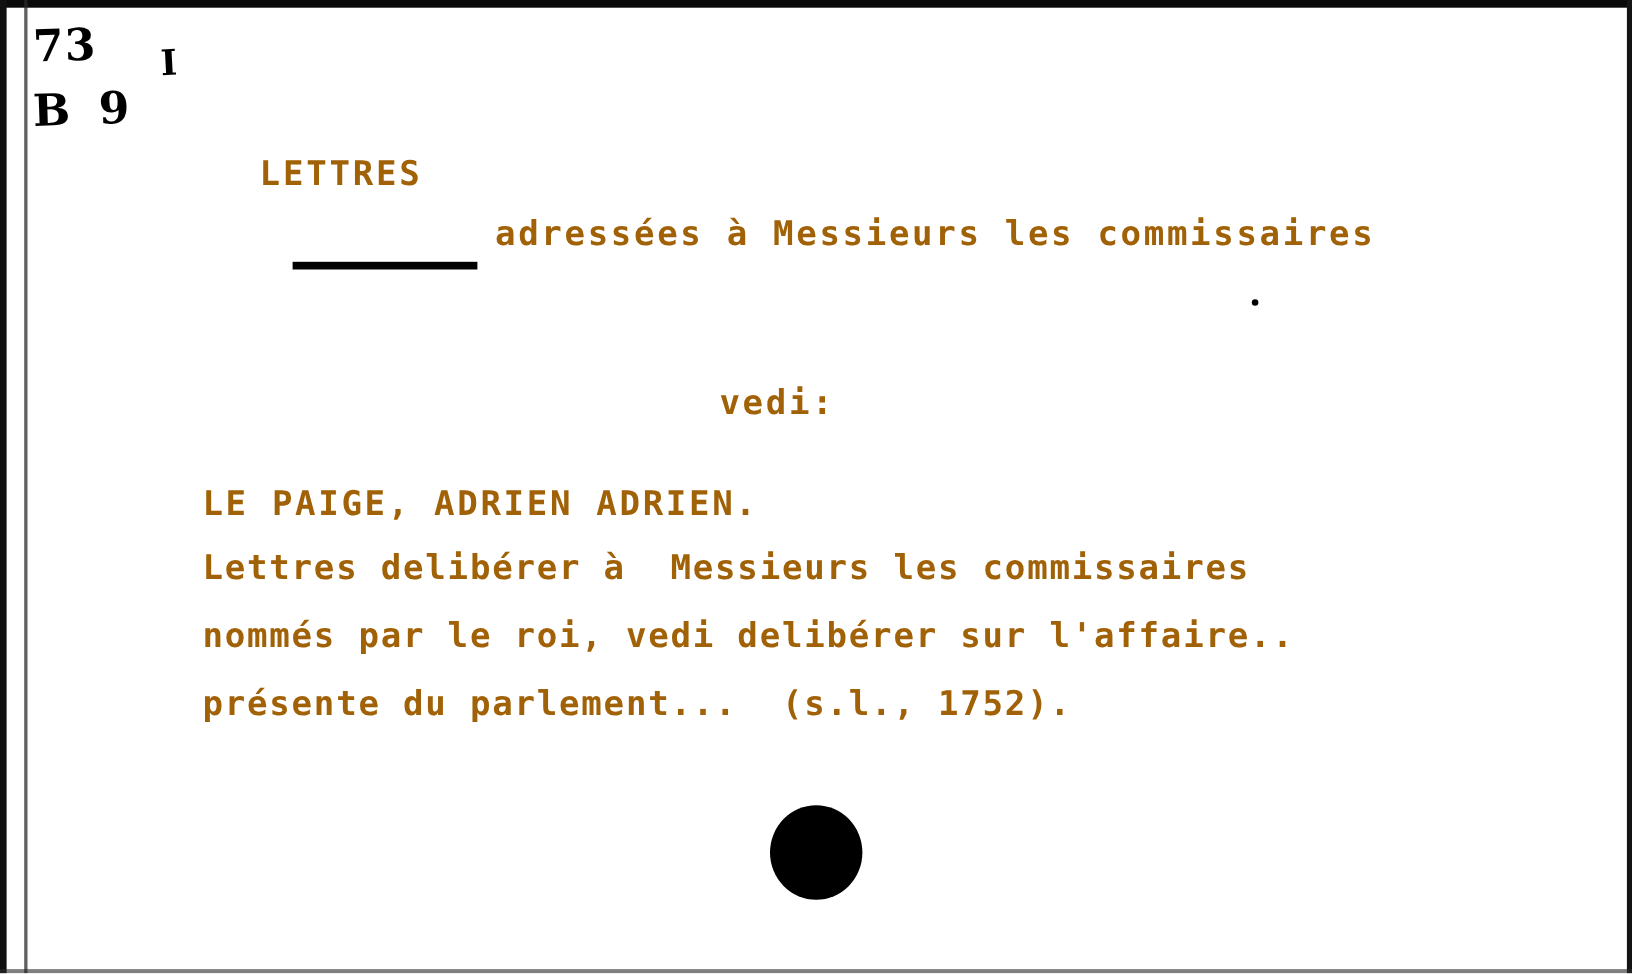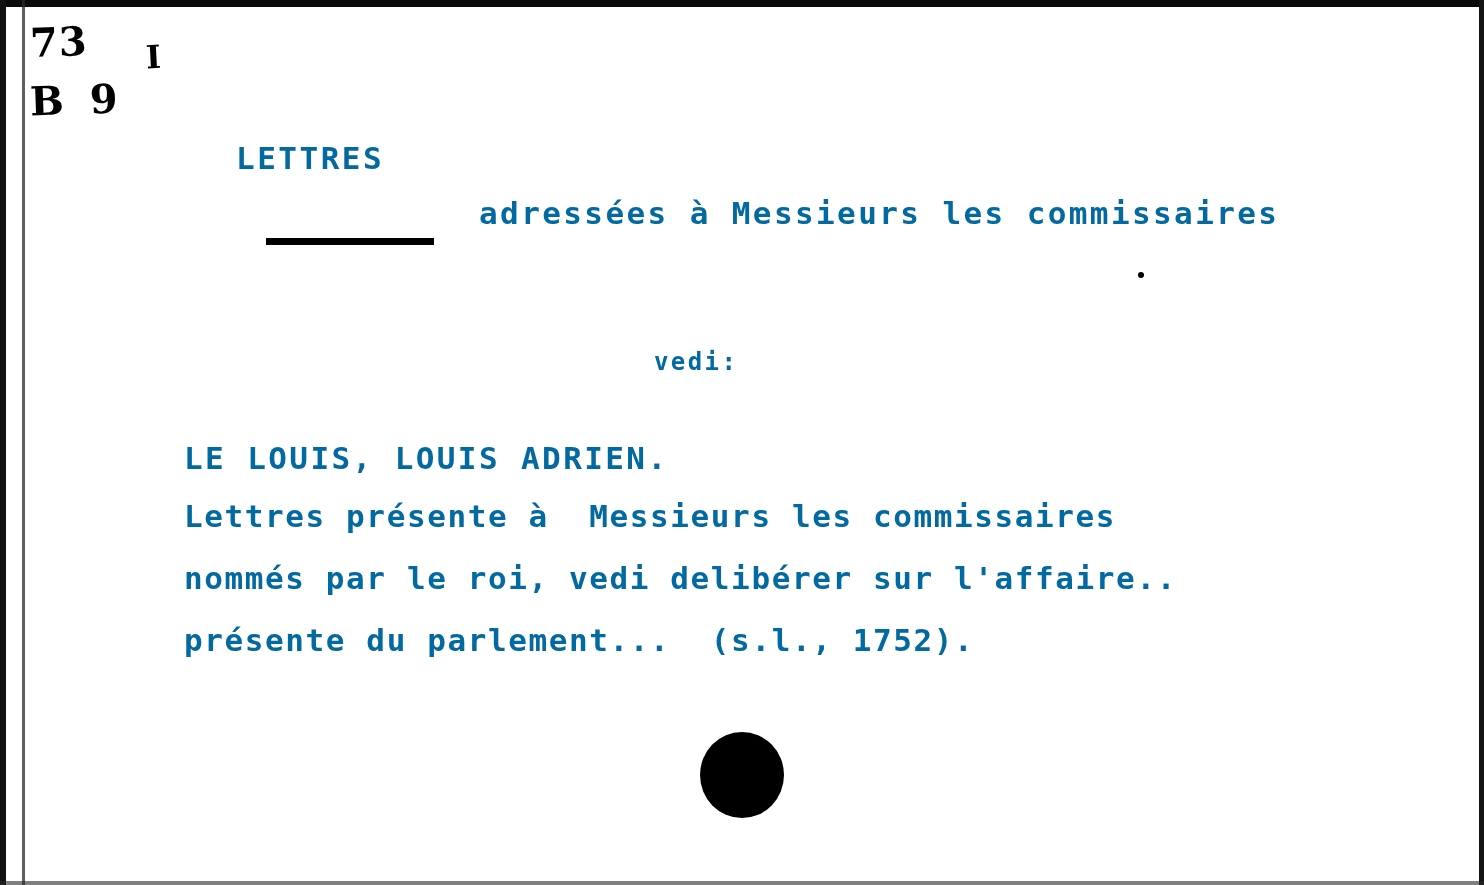--- a/index.html
+++ b/index.html
@@ -79,21 +79,21 @@
     font-size: 32px;
     font-weight: 700;
     transform: rotate(-3deg);
   }
 
   
   .tw {
     position: absolute;
     font-family: "DejaVu Sans Mono", monospace;
     font-weight: 700;
-    color: #0369a1;
+    color: #a16207;
     white-space: pre;
     letter-spacing: 1.2px;
     -webkit-font-smoothing: none;
   }
 
   #heading {
     left: 236px;
     top: 140px;
     font-size: 31px;
     letter-spacing: 2.5px;
@@ -104,32 +104,31 @@
     top: 238px;
     width: 168px;
     height: 7px;
     background: #000;
   }
   #line-sub1 {
     left: 450px;
     top: 195px;
     font-size: 31px;
     letter-spacing: 2.4px;
-    margin-left: 29px;
   }
   #line-sub2 {
     left: 186px;
     top: 260px;
     font-size: 31px;
     letter-spacing: 2.4px;
   }
   #line-vedi {
     left: 654px;
     top: 348px;
-    font-size: 24px;
+    font-size: 31px;
     letter-spacing: 2.4px;
   }
   #line-author {
     left: 184px;
     top: 440px;
     font-size: 31px;
     letter-spacing: 2.4px;
   }
   #line-t1 {
     left: 184px;
@@ -188,23 +187,23 @@
 
   <div class="tw" id="heading">LETTRES</div>
 
   <div id="rule"></div>
 
   <div class="tw" id="line-sub1">adressées à Messieurs les commissaires</div>
 
 
   <div class="tw" id="line-vedi">vedi:</div>
 
-  <div class="tw" id="line-author">LE LOUIS, LOUIS ADRIEN.</div>
-
-  <div class="tw" id="line-t1">Lettres présente à  Messieurs les commissaires</div>
+  <div class="tw" id="line-author">LE PAIGE, ADRIEN ADRIEN.</div>
+
+  <div class="tw" id="line-t1">Lettres delibérer à  Messieurs les commissaires</div>
 
   <div class="tw" id="line-t2">nommés par le roi, vedi delibérer sur l'affaire..</div>
 
   <div class="tw" id="line-t3">présente du parlement...  (s.l., 1752).</div>
 
   <div id="speck"></div>
   <div id="ink-dot"></div>
 
 </div>
 

